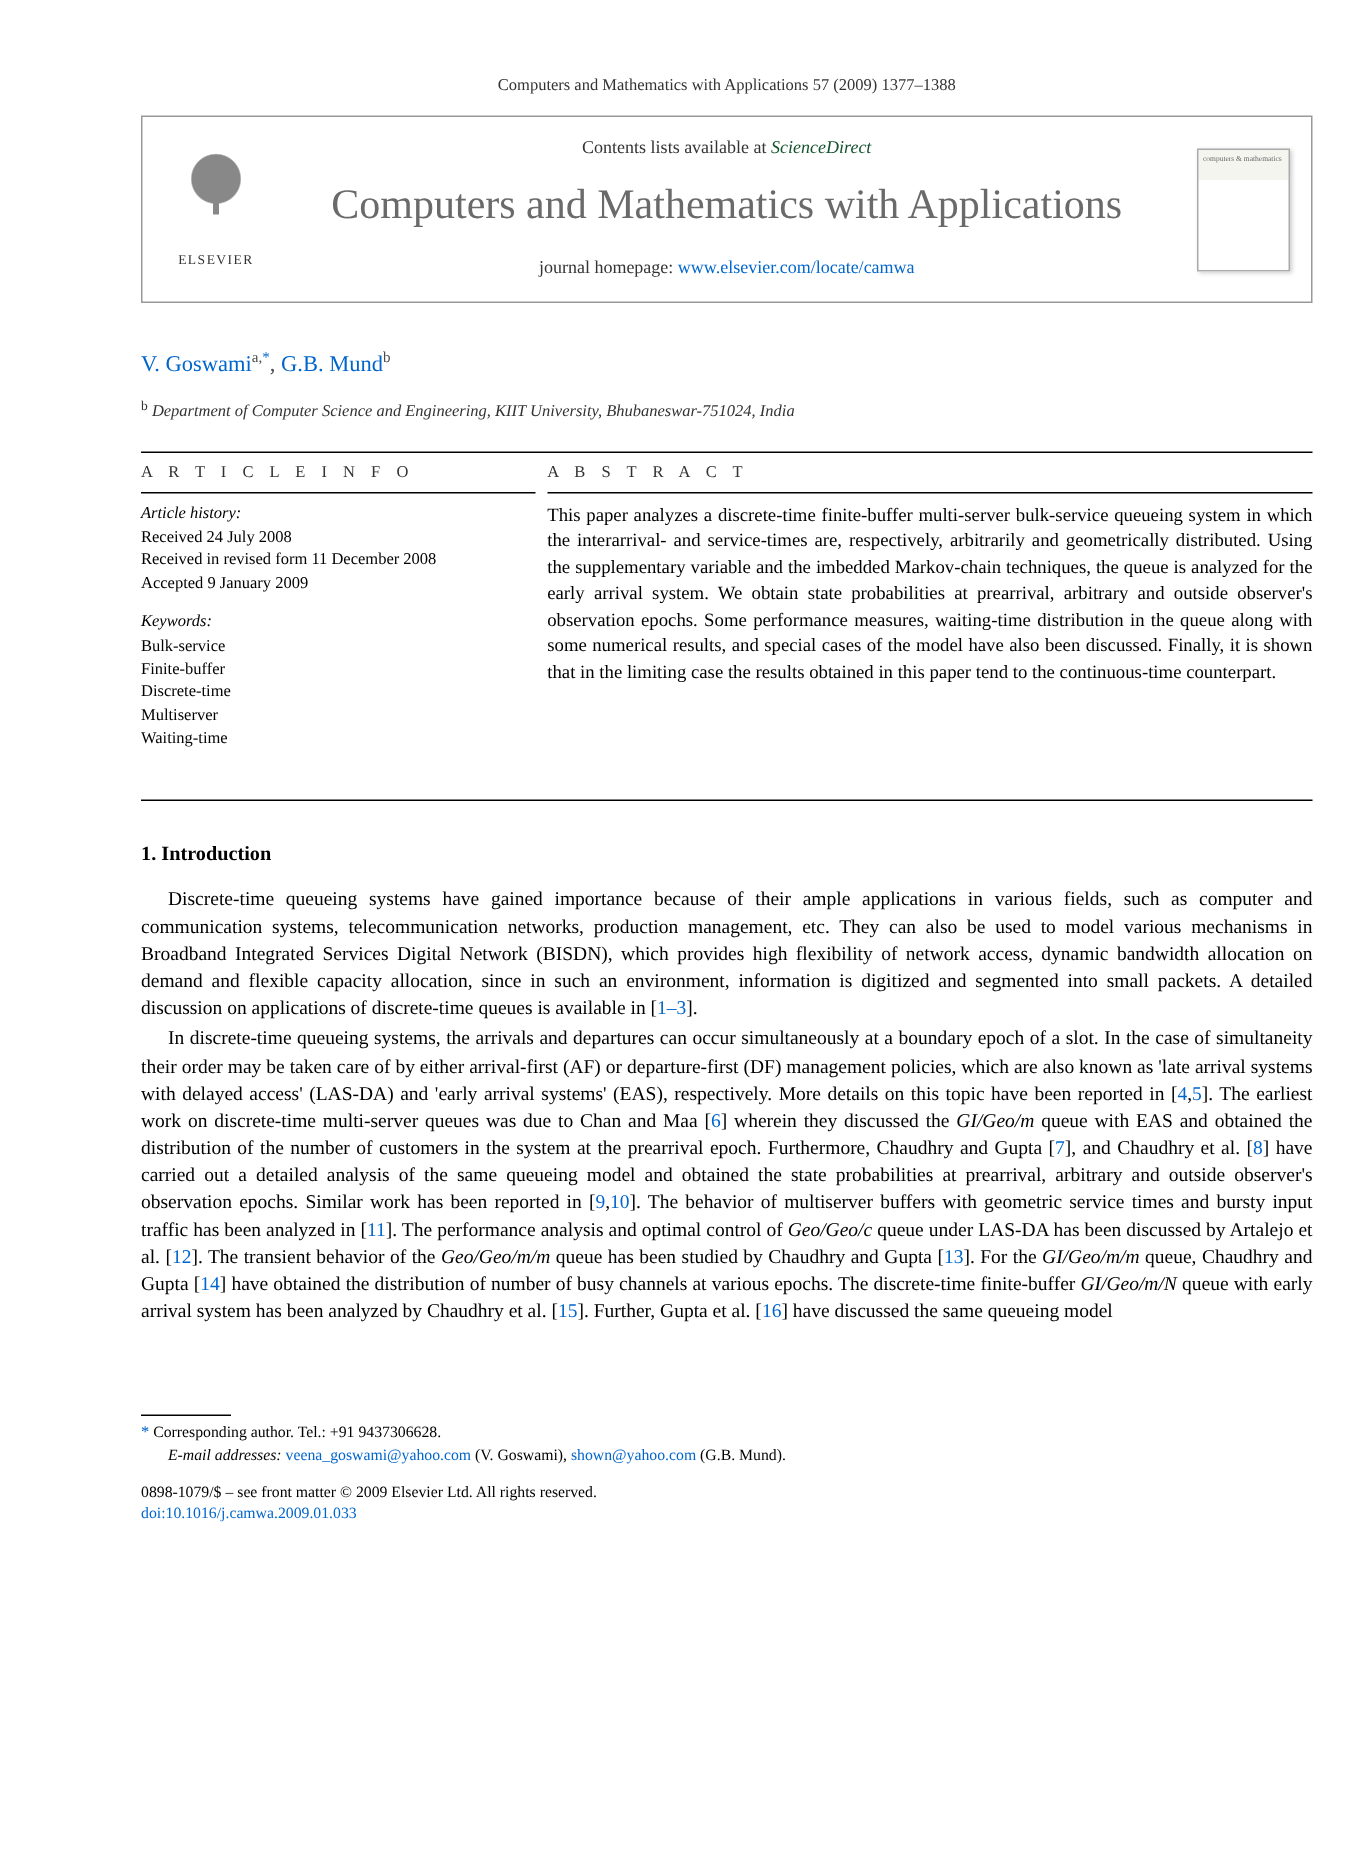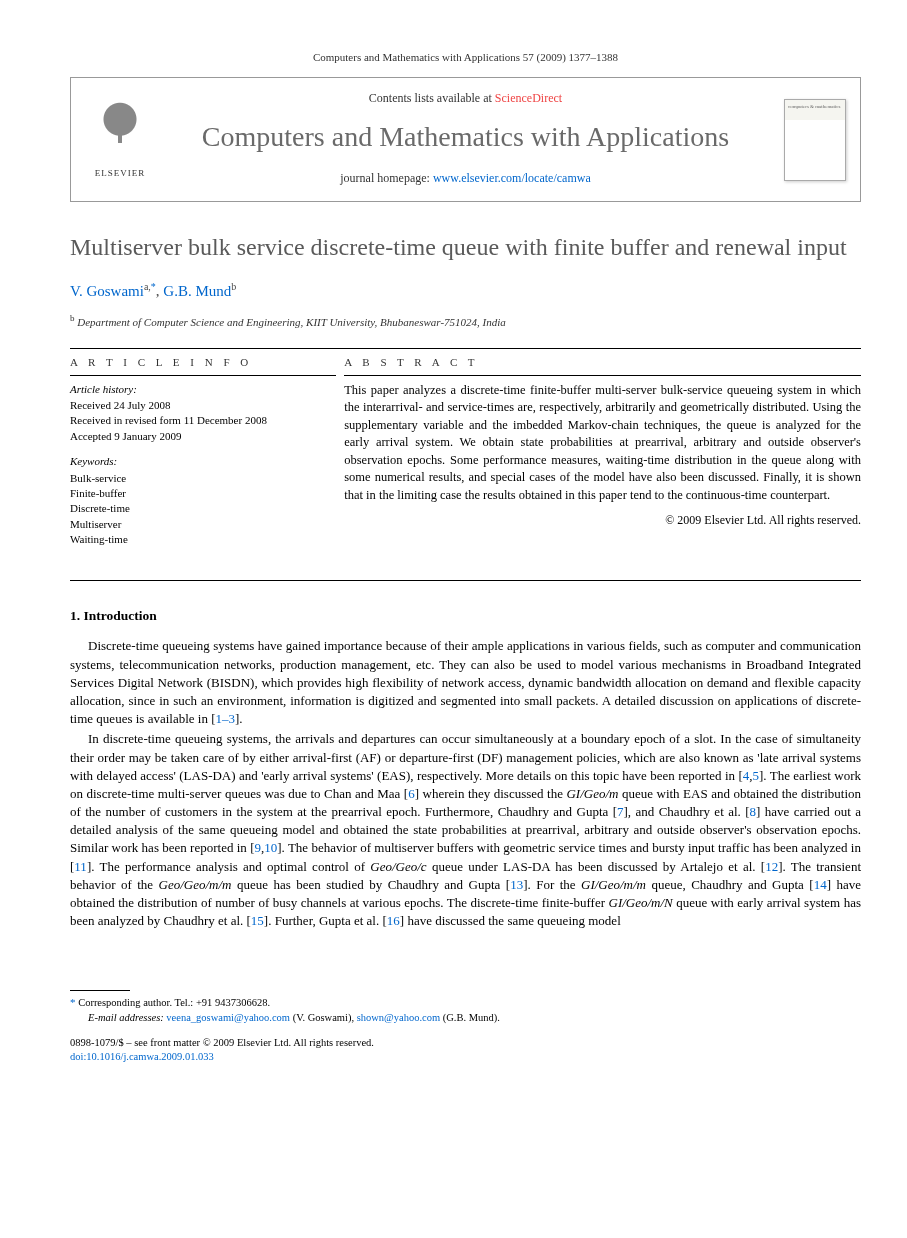--- a/index.html
+++ b/index.html
@@ -5,37 +5,37 @@
   * { box-sizing: border-box; margin: 0; padding: 0; }
   body {
     font-family: Georgia, 'Times New Roman', serif;
     background: #fff;
     width: 907px;
     margin: 0 auto;
     color: #000;
     font-size: 13px;
     line-height: 1.4;
   }
-  .page { padding: 50px 46px 30px 70px; }
+  .page { padding: 50px 32px 30px 70px; margin-left: 24px; }
   .header-line {
     text-align: center;
     font-size: 11px;
     color: #333;
     margin-bottom: 12px;
   }
   .masthead {
     border: 1px solid #999;
     position: relative;
     padding: 12px 0 14px 0;
     margin-bottom: 30px;
     background: #fff;
   }
   .masthead-inner { text-align: center; }
   .contents-line { font-size: 12px; color: #333; margin-bottom: 10px; }
-  .contents-line a { color: #ef4444; text-decoration: none; }
+  .contents-line a { color: #14532d; text-decoration: none; font-style: italic; }
   .journal-name {
     font-size: 28px;
     color: #6a6a6a;
     font-weight: normal;
     margin: 8px 0 14px 0;
     font-family: Georgia, serif;
   }
   .homepage-line { font-size: 12px; color: #333; }
   .homepage-line a { color: #0066cc; text-decoration: none; }
   .elsevier-logo {
@@ -171,21 +171,20 @@
       <div class="contents-line">
         <span>Contents lists available at </span><a href="#">ScienceDirect</a>
       </div>
       <div class="journal-name">Computers and Mathematics with Applications</div>
       <div class="homepage-line">
         <span>journal homepage: </span><a href="#">www.elsevier.com/locate/camwa</a>
       </div>
     </div>
   </div>
 
-  <h1 class="article-title">Multiserver bulk service discrete-time queue with finite buffer and renewal input</h1>
 
   <div class="authors">
     <a href="#">V. Goswami</a><sup><span>a,</span><a href="#">*</a></sup><span>, </span><a href="#">G.B. Mund</a><sup>b</sup>
   </div>
 
   <div class="affiliations">
     <div><sup>b</sup><span> Department of Computer Science and Engineering, KIIT University, Bhubaneswar-751024, India</span></div>
   </div>
 
   <div class="col-surround-top">
@@ -208,21 +207,20 @@
           <div>Discrete-time</div>
           <div>Multiserver</div>
           <div>Waiting-time</div>
         </div>
       </div>
     </div>
     <div class="abstract-col">
       <div class="section-label">A B S T R A C T</div>
       <hr class="thin-rule">
       <div class="abstract-text">This paper analyzes a discrete-time finite-buffer multi-server bulk-service queueing system in which the interarrival- and service-times are, respectively, arbitrarily and geometrically distributed. Using the supplementary variable and the imbedded Markov-chain techniques, the queue is analyzed for the early arrival system. We obtain state probabilities at prearrival, arbitrary and outside observer's observation epochs. Some performance measures, waiting-time distribution in the queue along with some numerical results, and special cases of the model have also been discussed. Finally, it is shown that in the limiting case the results obtained in this paper tend to the continuous-time counterpart.</div>
-      <div class="copyright">© 2009 Elsevier Ltd. All rights reserved.</div>
     </div>
   </div>
 
   <div class="col-surround-bot">
       <hr class="rule">
     </div>
 
   <div style="height:22px"></div>
 
   <div class="section-heading">1.  Introduction</div>

